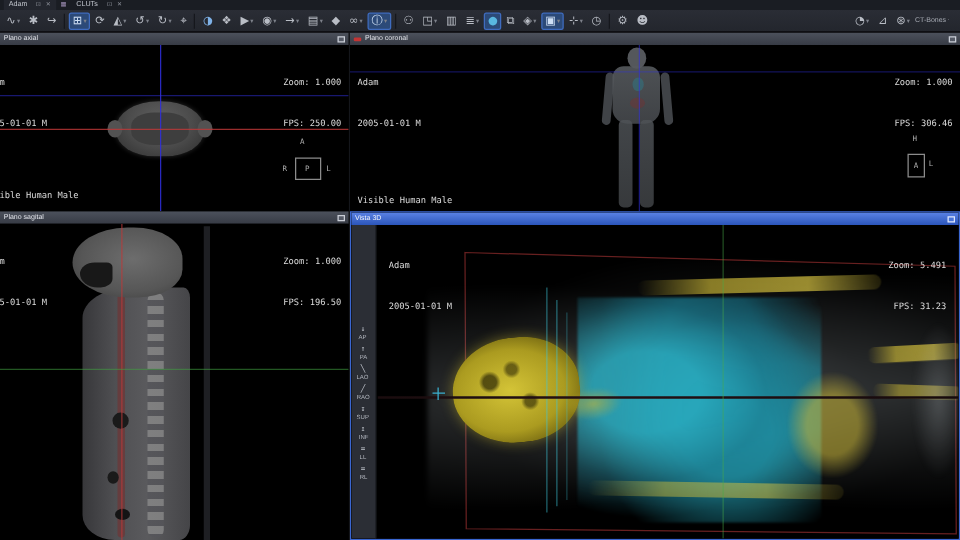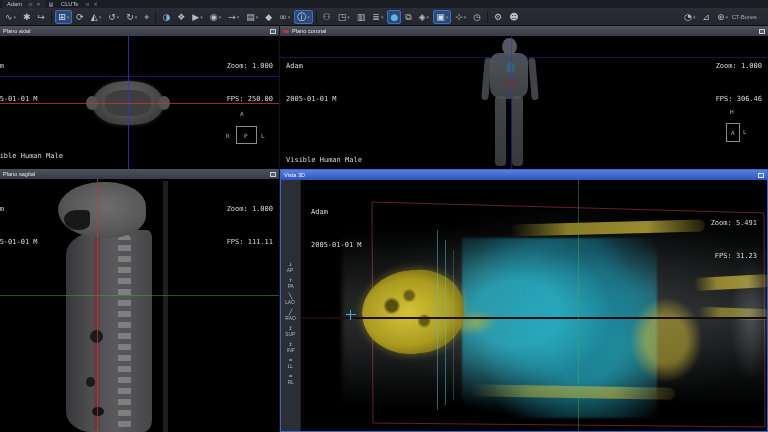--- a/index.html
+++ b/index.html
@@ -381,21 +381,21 @@
           <div class="sa-cav3"></div>
       </div>
       <div class="art vline c-red" style="left:97px;opacity:.7"></div>
       <div class="art hline c-green" style="top:116px;opacity:.55"></div>
       <div class="ovl-tl clip-left mono">
         <div>Adam</div>
         <div>2005-01-01 M</div>
       </div>
       <div class="ovl-tr mono">
         <div>Zoom: 1.000</div>
-        <div>FPS: 111.11</div>
+        <div>FPS: 196.50</div>
       </div>
     </div>
   </div>
 
   <div class="panel" id="panel-3d">
     <div class="ptitle blue">
       <span class="ttext">Vista 3D</span>
       <span class="maxbtn blue"></span>
     </div>
     <div class="pcontent">
@@ -450,21 +450,21 @@
         <div class="art v3-teal-line" style="left:135px;top:50px;height:180px"></div>
         <div class="art v3-teal-line" style="left:143px;top:60px;height:165px"></div>
         <div class="art v3-teal-line" style="left:151px;top:70px;height:150px;opacity:.6"></div>
         <div class="art v3-slice-line"></div>
         <div class="art v3-greenline"></div>
         <div class="art v3-cross"></div>
         <div class="ovl-tl mono" style="left:9px;top:5px">
           <div>Adam</div>
           <div>2005-01-01 M</div>
         </div>
-        <div class="ovl-tr mono" style="right:10px;top:16px">
+        <div class="ovl-tr mono" style="right:10px;top:5px">
           <div>Zoom: 5.491</div>
           <div>FPS: 31.23</div>
         </div>
       </div>
     </div>
   </div>
 
 </div>
 
 </body></html>

